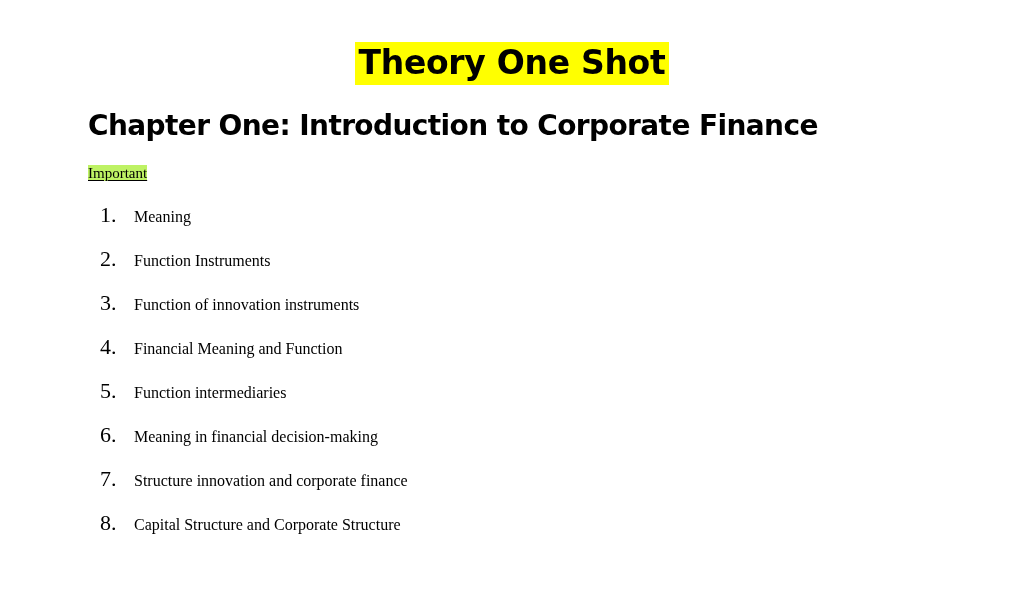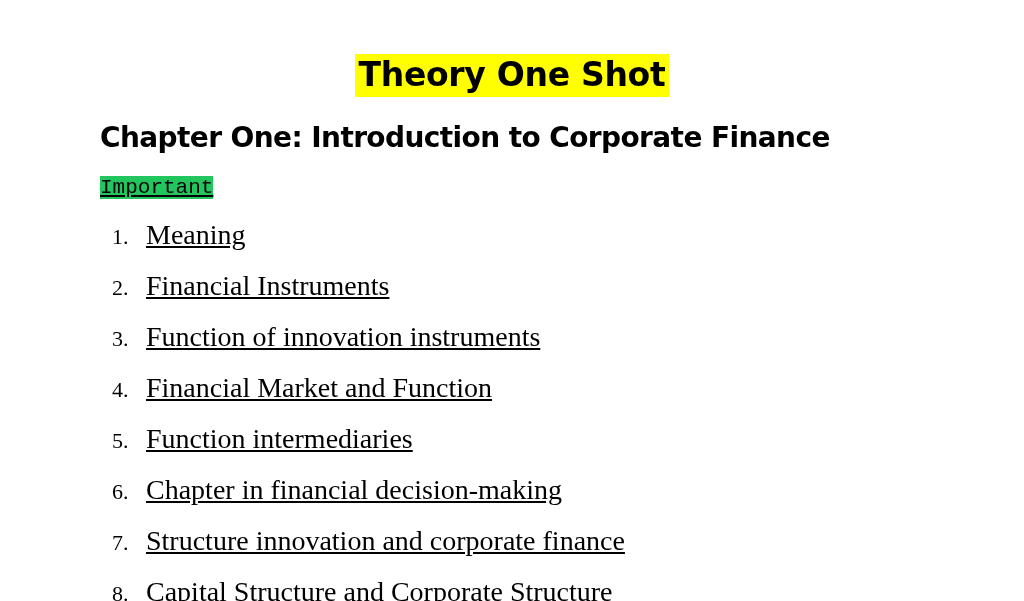--- a/index.html
+++ b/index.html
@@ -12,21 +12,21 @@
     height: 601px;
     overflow: hidden;
     font-family: "Liberation Serif", serif;
     color: #000000;
   }
   .page {
     position: relative;
     width: 1024px;
     height: 601px;
     box-sizing: border-box;
-    padding: 16px;
+    padding: 4px;
     background: #ffffff;
   }
   .doc-title {
     text-align: center;
     font-family: "DejaVu Sans", sans-serif;
     font-weight: bold;
     font-size: 33px;
     letter-spacing: -0.3px;
     margin: 0;
     padding-top: 40px;
@@ -44,39 +44,38 @@
     margin: 0;
     padding: 27px 0 0 84px;
     line-height: 1.2;
     white-space: nowrap;
   }
   .important-line {
     margin: 0;
     padding: 21px 0 0 84px;
   }
   .important-text {
-    font-family: Liberation Mono, monospace;
-    font-size: 21px;
-    background: #22c55e;
+    font-family: Liberation Serif, serif;
+    font-size: 15px;
+    background: #bef264;
     text-decoration: underline;
     text-underline-offset: 2px;
   }
   ol.topic-list {
     margin: 0;
     padding: 22px 0 0 118px;
     list-style-position: outside;
     font-size: 22px;
     line-height: 1.0;
   }
   ol.topic-list li {
     font-family: "Liberation Serif", serif;
-    font-size: 28px;
+    font-size: 16px;
     margin: 0 16px 23px 0;
     padding-left: 12px;
-    text-decoration: underline;
   }
   ol.topic-list li::marker {
     font-family: "Liberation Serif", serif;
     font-size: 22px;
   }
 </style>
 </head>
 <body>
 
 <div class="page">
@@ -86,22 +85,22 @@
   </h1>
 
   <h2 class="chapter-heading">Chapter One: Introduction to Corporate Finance</h2>
 
   <p class="important-line">
     <span class="important-text">Important</span>
   </p>
 
   <ol class="topic-list">
     <li>Meaning</li>
-    <li>Financial Instruments</li>
+    <li>Function Instruments</li>
     <li>Function of innovation instruments</li>
-    <li>Financial Market and Function</li>
+    <li>Financial Meaning and Function</li>
     <li>Function intermediaries</li>
-    <li>Chapter in financial decision-making</li>
+    <li>Meaning in financial decision-making</li>
     <li>Structure innovation and corporate finance</li>
     <li>Capital Structure and Corporate Structure</li>
   </ol>
 
 </div>
 
 </body></html>

